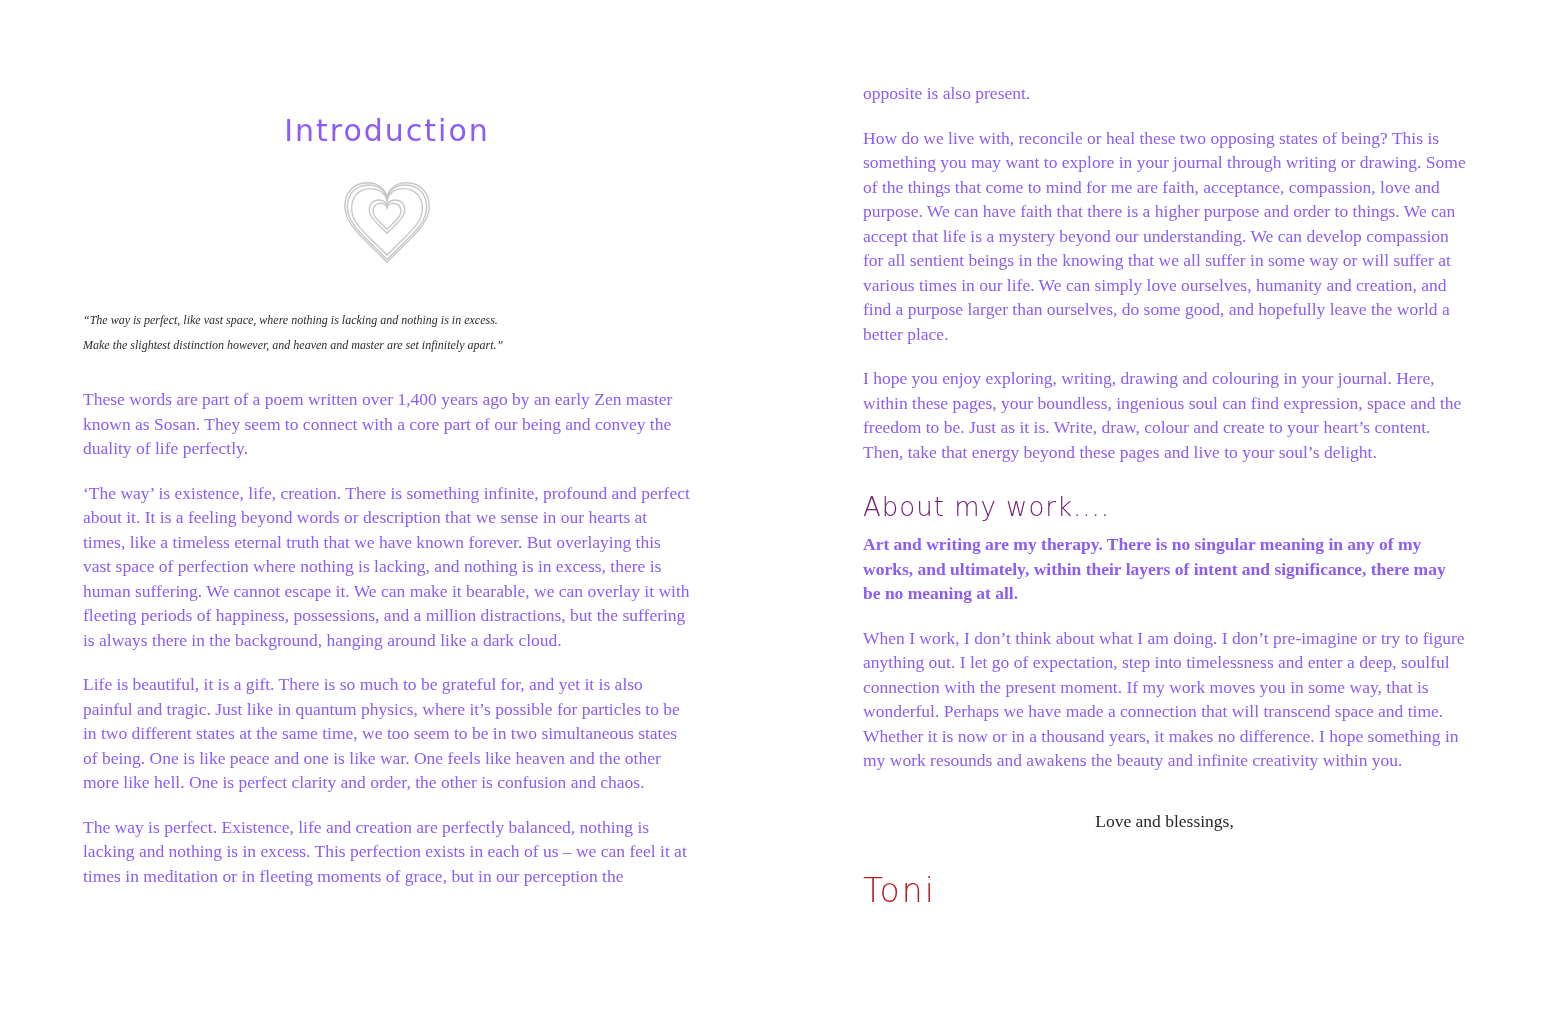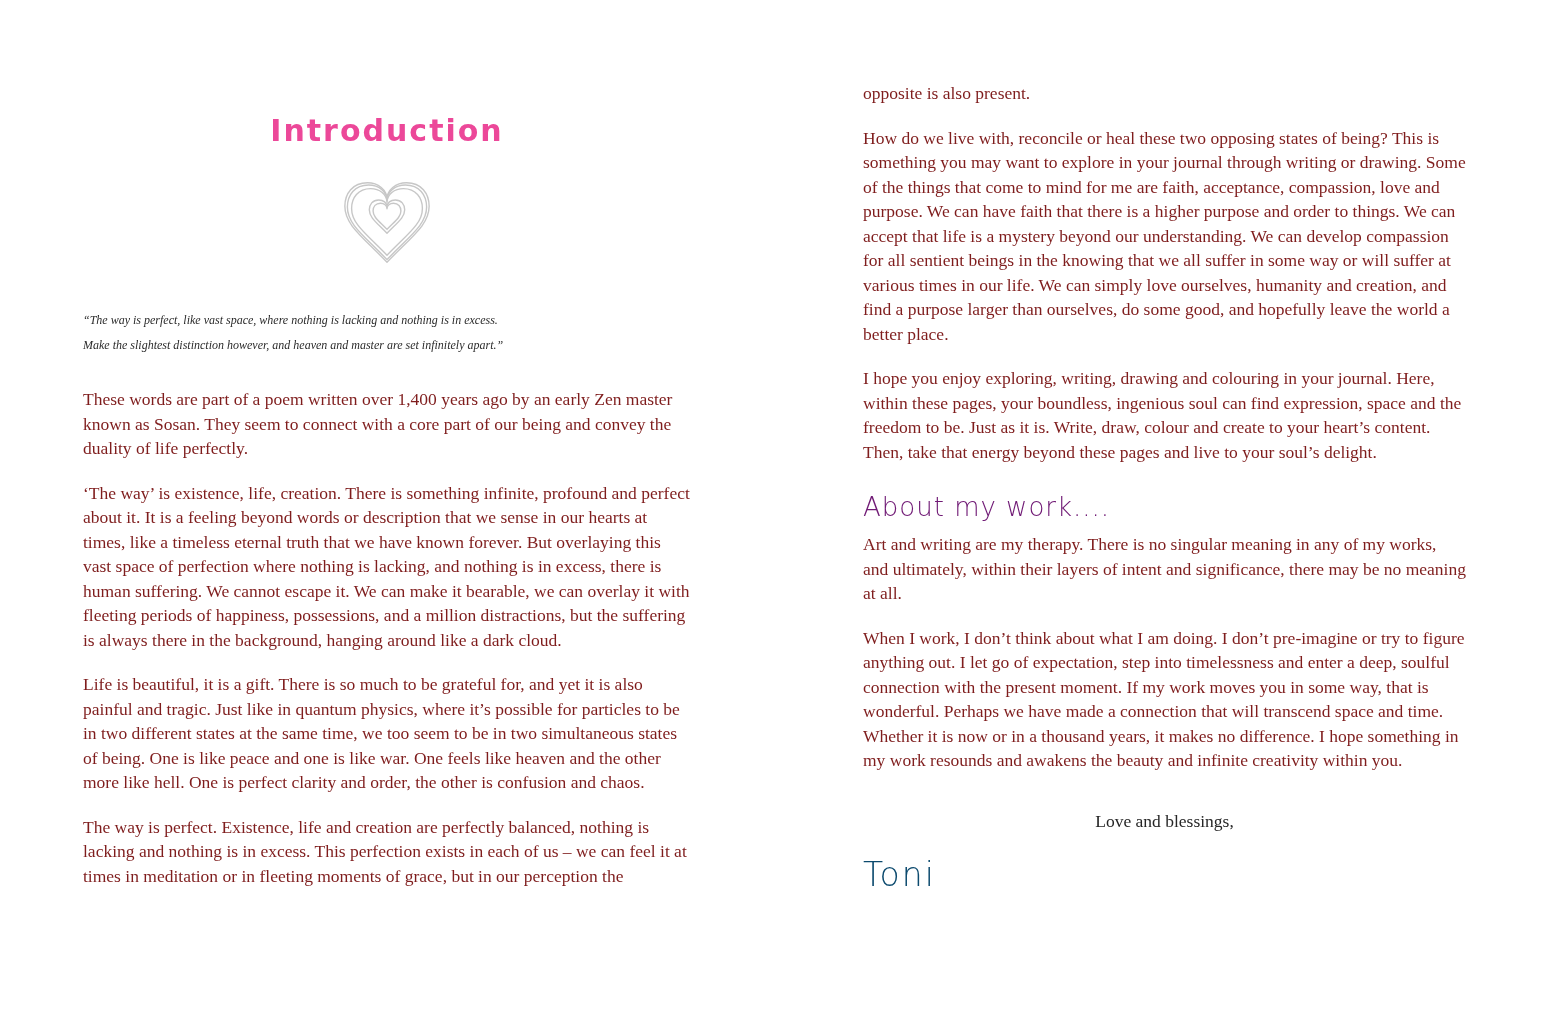--- a/index.html
+++ b/index.html
@@ -25,25 +25,25 @@
     width: 608px;
   }
   .page-right {
     left: 863px;
     top: 81px;
     width: 603px;
   }
   .chapter-title {
     text-align: center;
     font-family: "DejaVu Sans", sans-serif;
-    font-weight: 700;
+    font-weight: 400;
     font-size: 30px;
     line-height: 38px;
     letter-spacing: 2px;
-    color: #ec4899;
+    color: #8b5cf6;
   }
   .heart-wrap {
     margin: 24px auto 0 auto;
     width: 120px;
     height: 98px;
   }
   .heart-wrap svg {
     display: block;
     width: 120px;
     height: 98px;
@@ -55,21 +55,21 @@
     line-height: 24.5px;
     color: #2b2b2b;
   }
   .quote .qline {
     white-space: nowrap;
   }
   p.body-par {
     margin: 20px 0 0 0;
     font-size: 17.5px;
     line-height: 24.5px;
-    color: #7f1d1d;
+    color: #8b5cf6;
     text-align: left;
   }
   p.first-par {
     margin-top: 30px;
   }
   .page-right p.body-par:first-child {
     margin-top: 0;
   }
   .section-heading {
     margin: 24px 0 6px 0;
@@ -80,26 +80,26 @@
     letter-spacing: 1px;
     color: #701a75;
   }
   .closing {
     margin-top: 36px;
     font-size: 17.5px;
     line-height: 24.5px;
     text-align: center;
   }
   .signature {
-    margin-top: 22px;
+    margin-top: 38px;
     font-family: "DejaVu Sans", sans-serif;
     font-weight: 300;
     font-size: 33px;
     letter-spacing: 2px;
-    color: #0c4a6e;
+    color: #b91c1c;
   }
 </style>
 </head>
 <body>
 
 <div class="spread">
 
   <div class="page-col page-left">
     <div class="chapter-title">Introduction</div>
 
@@ -126,20 +126,20 @@
     <p class="body-par">The way is perfect. Existence, life and creation are perfectly balanced, nothing is lacking and nothing is in excess. This perfection exists in each of us – we can feel it at times in meditation or in fleeting moments of grace, but in our perception the</p>
   </div>
 
   <div class="page-col page-right">
     <p class="body-par">opposite is also present.</p>
     <p class="body-par">How do we live with, reconcile or heal these two opposing states of being? This is something you may want to explore in your journal through writing or drawing. Some of the things that come to mind for me are faith, acceptance, compassion, love and purpose. We can have faith that there is a higher purpose and order to things. We can accept that life is a mystery beyond our understanding. We can develop compassion for all sentient beings in the knowing that we all suffer in some way or will suffer at various times in our life. We can simply love ourselves, humanity and creation, and find a purpose larger than ourselves, do some good, and hopefully leave the world a better place.</p>
     <p class="body-par">I hope you enjoy exploring, writing, drawing and colouring in your journal. Here, within these pages, your boundless, ingenious soul can find expression, space and the freedom to be. Just as it is. Write, draw, colour and create to your heart’s content. Then, take that energy beyond these pages and live to your soul’s delight.</p>
 
     <div class="section-heading">About my work....</div>
 
-    <p class="body-par" style="margin-top:0;">Art and writing are my therapy. There is no singular meaning in any of my works, and ultimately, within their layers of intent and significance, there may be no meaning at all.</p>
+    <p class="body-par" style="margin-top:0;font-weight:bold;">Art and writing are my therapy. There is no singular meaning in any of my works, and ultimately, within their layers of intent and significance, there may be no meaning at all.</p>
     <p class="body-par">When I work, I don’t think about what I am doing. I don’t pre-imagine or try to figure anything out. I let go of expectation, step into timelessness and enter a deep, soulful connection with the present moment. If my work moves you in some way, that is wonderful. Perhaps we have made a connection that will transcend space and time. Whether it is now or in a thousand years, it makes no difference. I hope something in my work resounds and awakens the beauty and infinite creativity within you.</p>
 
     <p class="closing">Love and blessings,</p>
     <div class="signature">Toni</div>
   </div>
 
 </div>
 
 </body></html>

